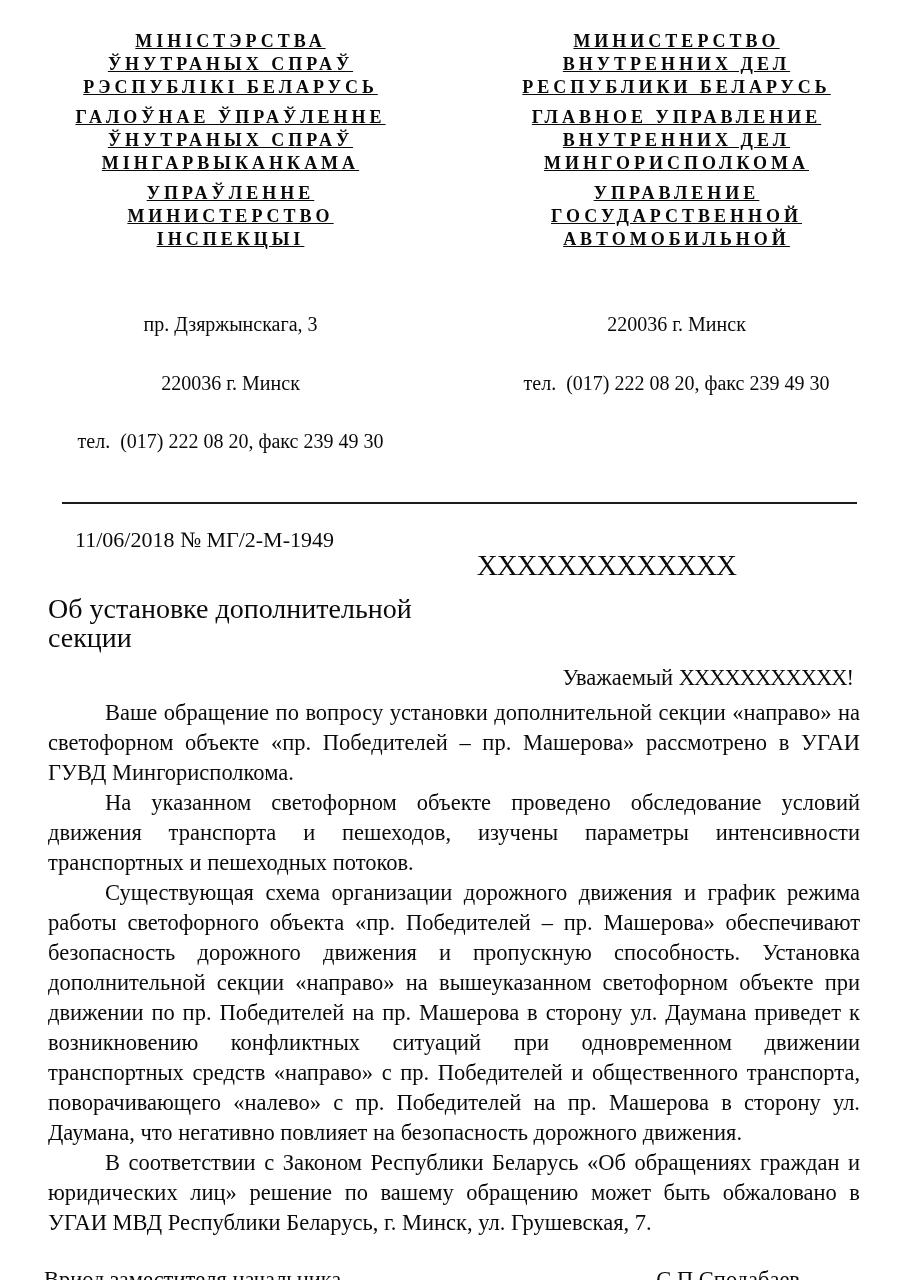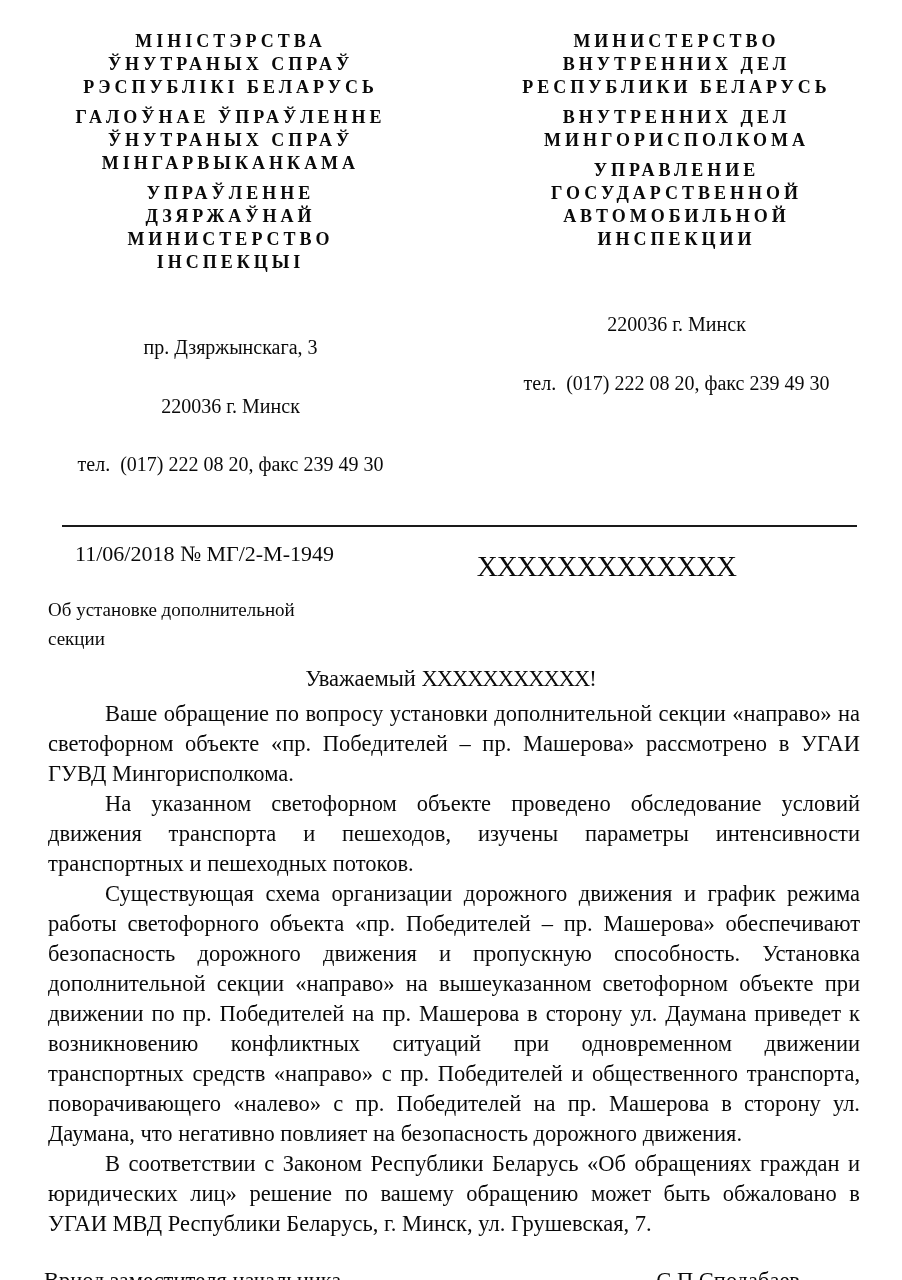--- a/index.html
+++ b/index.html
@@ -23,63 +23,64 @@
     box-sizing: border-box;
   }
   .lh-col.left  { padding: 0 30px 0 40px; }
   .lh-col.right { padding: 0 30px 0 30px; }
   .org-block {
     font-weight: bold;
     font-size: 18px;
     line-height: 23px;
     letter-spacing: 4px;
     margin-bottom: 7px;
+    text-decoration: underline;
   }
   .org-block.division { margin-bottom: 25px; }
   .addr-block {
     font-weight: normal;
     font-size: 20px;
     line-height: 19.5px;
     letter-spacing: 0;
     white-space: pre-wrap;
   }
   .rule {
     border: none;
     border-top: 2.5px solid #1a1a1a;
     margin: 11px 45px 0 62px;
   }
   
   .ref-row {
     display: flex;
     justify-content: space-between;
-    align-items: center;
-    margin: 0 166px 0 75px;
+    align-items: flex-start;
+    margin: 22px 166px 0 75px;
   }
   .ref-number {
     font-size: 22px;
     line-height: 28px;
     white-space: nowrap;
   }
   .addressee {
     font-size: 29px;
     line-height: 30px;
     letter-spacing: -1px;
     margin-top: 24px;
     white-space: nowrap;
   }
   
   .subject {
     margin: 14px 48px 0 48px;
-    font-size: 19px;
+    font-size: 28px;
     line-height: 29px;
   }
   
   .salutation {
     margin: 12px 48px 0 48px;
-    text-align: center;
+    text-align: right;
     font-size: 22.5px;
     line-height: 28px;
   }
   .redacted { letter-spacing: -1px; }
   
   .body-text { margin: 6px 42px 0 48px; }
   .body-text p {
     margin: 0;
     font-size: 22.5px;
     line-height: 30px;
@@ -107,45 +108,44 @@
         <div>ЎНУТРАНЫХ СПРАЎ</div>
         <div>РЭСПУБЛІКІ БЕЛАРУСЬ</div>
       </div>
       <div class="org-block">
         <div>ГАЛОЎНАЕ ЎПРАЎЛЕННЕ</div>
         <div>ЎНУТРАНЫХ СПРАЎ</div>
         <div>МІНГАРВЫКАНКАМА</div>
       </div>
       <div class="org-block division">
         <div>УПРАЎЛЕННЕ</div>
-        <div>ДЗЯРЖАЎНАЙ</div>
         <div>МИНИСТЕРСТВО</div>
         <div>ІНСПЕКЦЫІ</div>
       </div>
       <div class="addr-block">
         <div>пр. Дзяржынскага, 3</div>
         <div>220036 г. Минск</div>
         <div>тел.  (017) 222 08 20, факс 239 49 30</div>
       </div>
     </div>
     <div class="lh-col right">
       <div class="org-block">
         <div>МИНИСТЕРСТВО</div>
         <div>ВНУТРЕННИХ ДЕЛ</div>
         <div>РЕСПУБЛИКИ БЕЛАРУСЬ</div>
       </div>
       <div class="org-block">
+        <div>ГЛАВНОЕ УПРАВЛЕНИЕ</div>
         <div>ВНУТРЕННИХ ДЕЛ</div>
         <div>МИНГОРИСПОЛКОМА</div>
       </div>
       <div class="org-block division">
         <div>УПРАВЛЕНИЕ</div>
         <div>ГОСУДАРСТВЕННОЙ</div>
         <div>АВТОМОБИЛЬНОЙ</div>
-        <div>ИНСПЕКЦИИ</div>
       </div>
       <div class="addr-block">
         <div>220036 г. Минск</div>
         <div>тел.  (017) 222 08 20, факс 239 49 30</div>
       </div>
     </div>
   </header>
 
   <hr class="rule">
 

